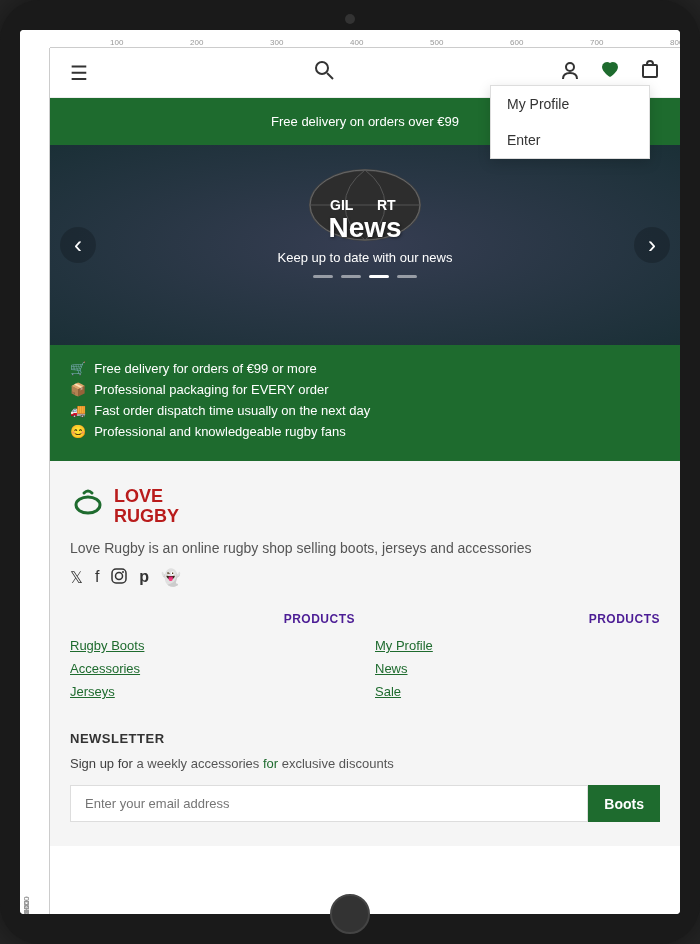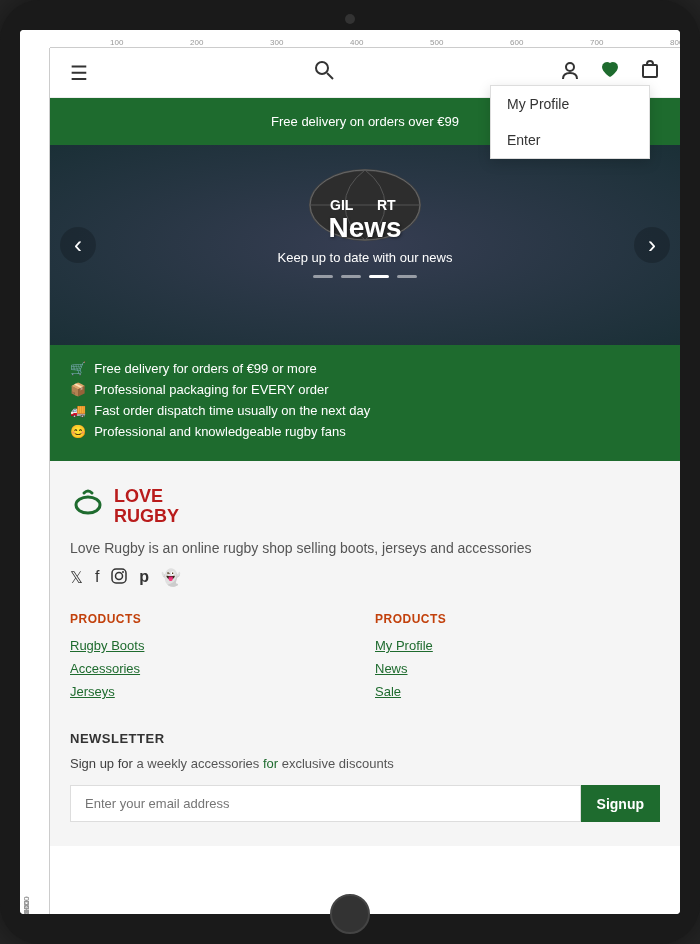--- a/index.html
+++ b/index.html
@@ -260,23 +260,24 @@
       display: flex;
       gap: 20px;
       margin-bottom: 24px;
     }
     .footer-col {
       flex: 1;
     }
     .footer-col-title {
       font-size: 12px;
       font-weight: bold;
-      color: #c2410c;
+      color: #4c1d95;
       letter-spacing: 0.5px;
       margin-bottom: 12px;
+      text-align: right;
     }
     .footer-link {
       display: block;
       font-size: 13px;
       color: #1e6b2e;
       text-decoration: underline;
       margin-bottom: 8px;
       cursor: pointer;
     }
     .newsletter-title {
@@ -494,21 +495,21 @@
         <div>
           <div class="newsletter-title">NEWSLETTER</div>
           <div class="newsletter-desc">
             <span style="color:#404040">Sign up for</span>
             <span> a weekly accessories </span>
             <span style="color:#1e6b2e">for</span>
             <span> exclusive discounts</span>
           </div>
           <div class="newsletter-form">
             <input class="newsletter-input" type="email" placeholder="Enter your email address" style="">
-            <button class="newsletter-btn">Signup</button>
+            <button class="newsletter-btn">Boots</button>
           </div>
         </div>
       </div>
 
     </div>
   </div>
   <div class="tablet-home-btn"></div>
 </div>
 
 </body></html>

